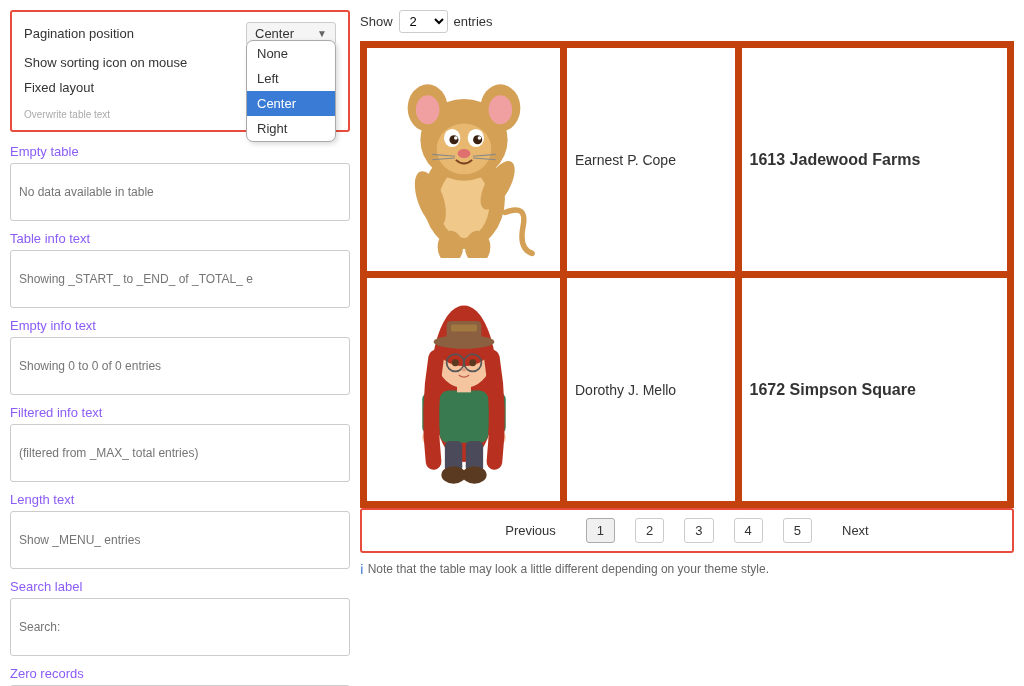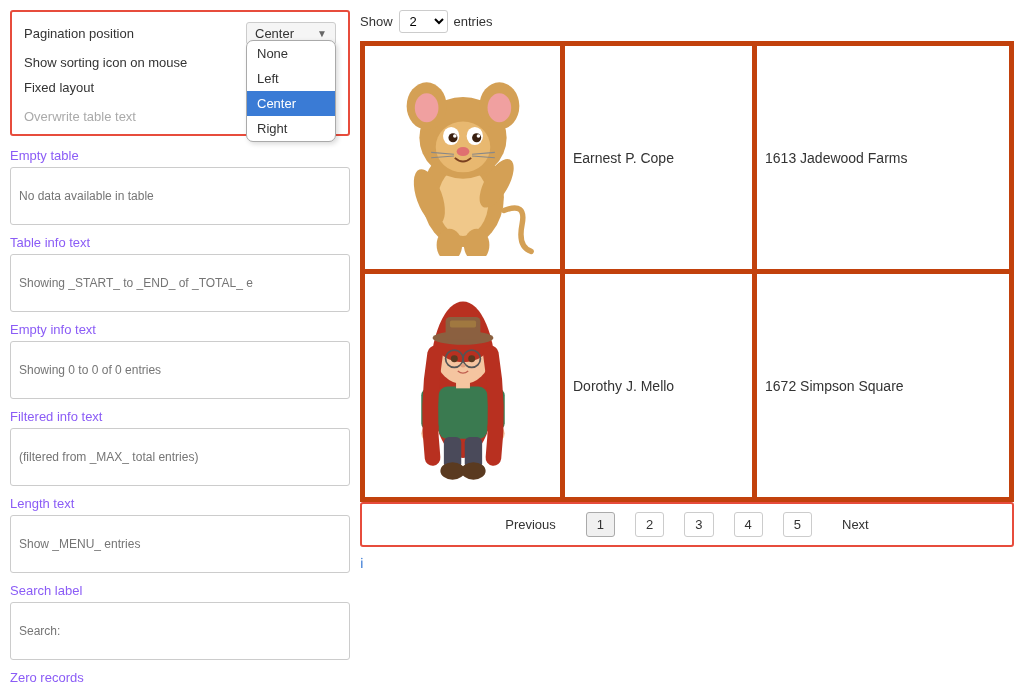--- a/index.html
+++ b/index.html
@@ -74,21 +74,21 @@
       padding: 5px 10px;
       cursor: pointer;
       font-size: 13px;
       color: #333;
     }
     .dropdown-item.selected {
       background: #3a7bd5;
       color: #fff;
     }
     .overwrite-label {
-      font-size: 13px;
+      font-size: 10px;
       color: #aaa;
       padding-top: 4px;
     }
     .form-group {
       margin-bottom: 10px;
     }
     .form-group label {
       display: block;
       font-size: 13px;
       margin-bottom: 4px;
@@ -121,21 +121,21 @@
       font-size: 13px;
       background: #fff;
       cursor: pointer;
     }
     .data-table {
       width: 100%;
       border-collapse: collapse;
       border: 1px solid #ddd;
     }
     .data-table td {
-      border: 5px solid #c2410c;
+      border: 7px solid #c2410c;
       padding: 8px;
       vertical-align: middle;
     }
     .data-table .img-cell {
       width: 200px;
       text-align: center;
       padding: 10px;
     }
     
     .jerry-img {
@@ -146,23 +146,24 @@
     .dorothy-img {
       width: 140px;
       height: 200px;
     }
     .name-cell {
       font-size: 14px;
       color: #333;
       padding-left: 20px;
     }
     .address-cell {
-      font-size: 14px;
+      font-size: 16px;
       color: #333;
       padding-left: 20px;
+      font-weight: bold;
     }
     
     .pagination-area {
       border: 2px solid #e74c3c;
       border-radius: 3px;
       display: flex;
       justify-content: center;
       align-items: center;
       padding: 8px;
       gap: 20px;
@@ -389,15 +390,16 @@
       <button class="page-btn active">1</button>
       <button class="page-btn">2</button>
       <button class="page-btn">3</button>
       <button class="page-btn">4</button>
       <button class="page-btn">5</button>
       <button class="page-btn nav">Next</button>
     </div>
 
     <div class="note-text">
       <span class="info-icon">ℹ</span>
+      <span>Note that the table may look a little different depending on your theme style.</span>
     </div>
   </div>
 </div>
 
 </body></html>

